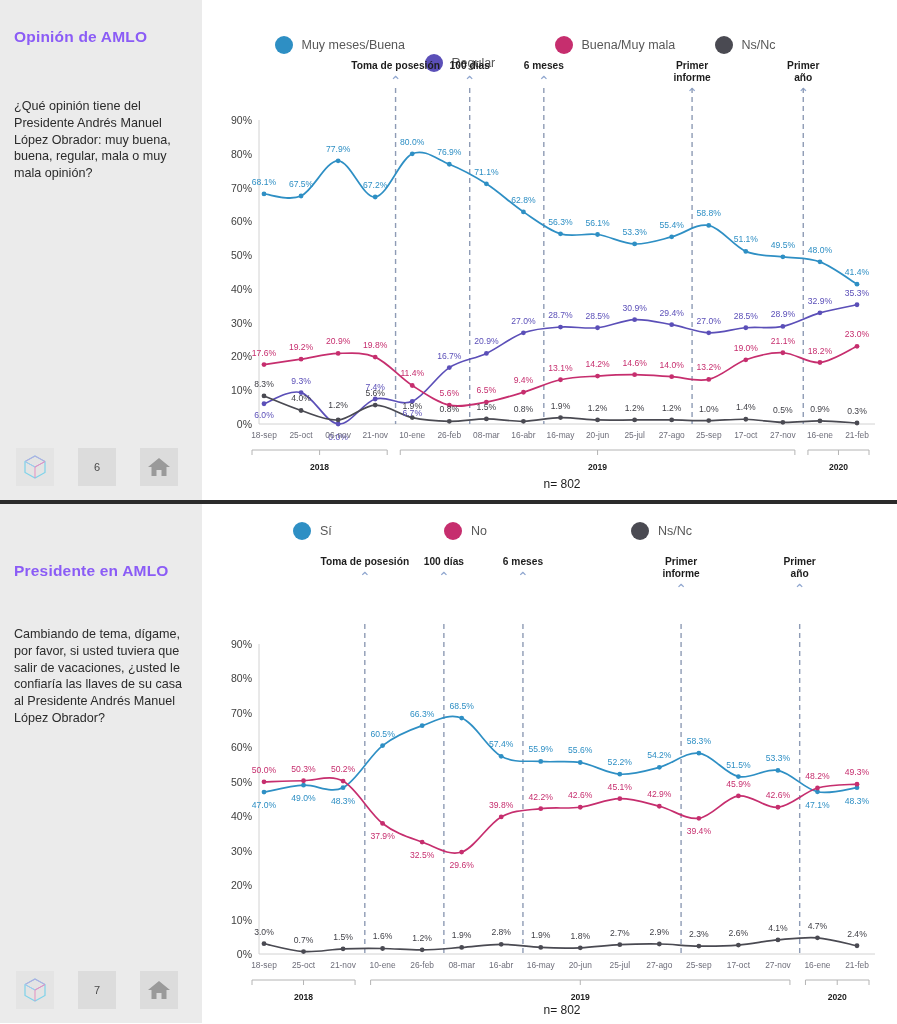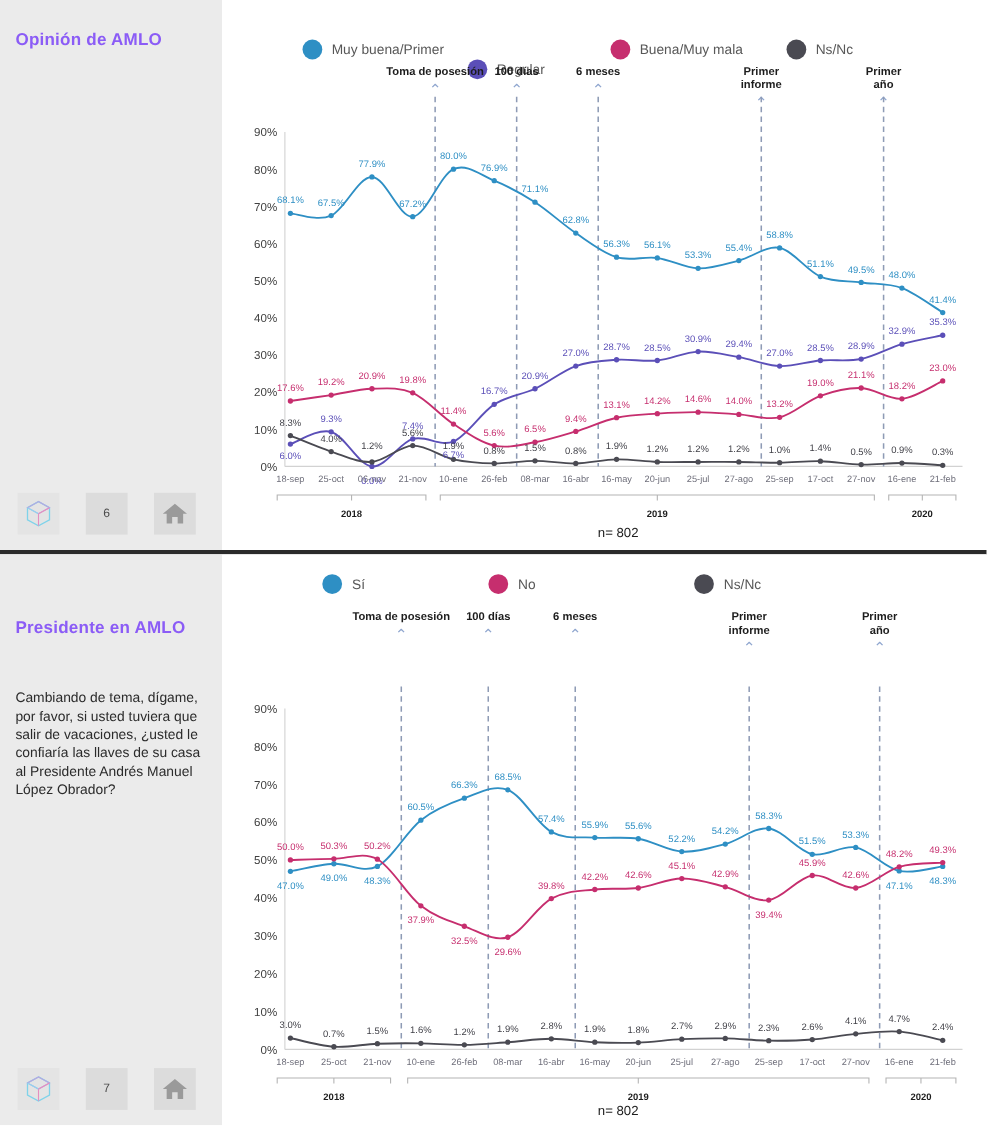--- a/index.html
+++ b/index.html
@@ -63,20 +63,21 @@
   .vline{stroke:#8e9bb5;stroke-width:1.4;stroke-dasharray:5 4;}
   .axis{stroke:#d2d2d2;stroke-width:1;}
   .bracket{stroke:#b4b4b4;stroke-width:1;fill:none;}
 </style>
 </head>
 <body>
 
 <div class="slide">
   <div class="left-panel">
     <div class="panel-title">Opinión de AMLO</div>
+    <div class="panel-question">¿Qué opinión tiene del Presidente Andrés Manuel López Obrador: muy buena, buena, regular, mala o muy mala opinión?</div>
     <div class="footer-icons">
       <div class="fbox cube">
         <svg class="cube-ico" width="24" height="26" viewBox="0 0 24 26">
           <polygon points="12,2 22,7.5 22,18.5 12,24 2,18.5 2,7.5" fill="none" stroke="#7fd3ea" stroke-width="1.2"></polygon>
           <polygon points="12,2 22,7.5 12,13 2,7.5" fill="none" stroke="#b9a6e0" stroke-width="1"></polygon>
           <line x1="12" y1="13" x2="12" y2="24" stroke="#e58fc0" stroke-width="1"></line>
           <line x1="2" y1="7.5" x2="12" y2="13" stroke="#8fd6f0" stroke-width="1"></line>
           <line x1="22" y1="7.5" x2="12" y2="13" stroke="#e58fc0" stroke-width="1"></line>
         </svg>
       </div>
@@ -88,21 +89,21 @@
           <path d="M12 2 L23 11 L19.5 11 L19.5 20 L14.5 20 L14.5 14 L9.5 14 L9.5 20 L4.5 20 L4.5 11 L1 11 Z" fill="#9a9a9a"></path>
         </svg>
       </div>
     </div>
   </div>
 
   <div class="chart-area">
     <div class="legend" id="legend1">
         <div class="legend-item" style="width: 150px;">
           <span class="legend-dot" style="background: rgb(46, 143, 196);"></span>
-          <span class="legend-label">Muy buena/Primer</span>
+          <span class="legend-label">Muy meses/Buena</span>
         </div>
         <div class="legend-item" style="width: 130px; margin-top: 36px;">
           <span class="legend-dot" style="background: rgb(91, 79, 184);"></span>
           <span class="legend-label">Regular</span>
         </div>
         <div class="legend-item" style="width: 160px;">
           <span class="legend-dot" style="background: rgb(198, 46, 110);"></span>
           <span class="legend-label">Buena/Muy mala</span>
         </div>
         <div class="legend-item" style="width: 110px;">

